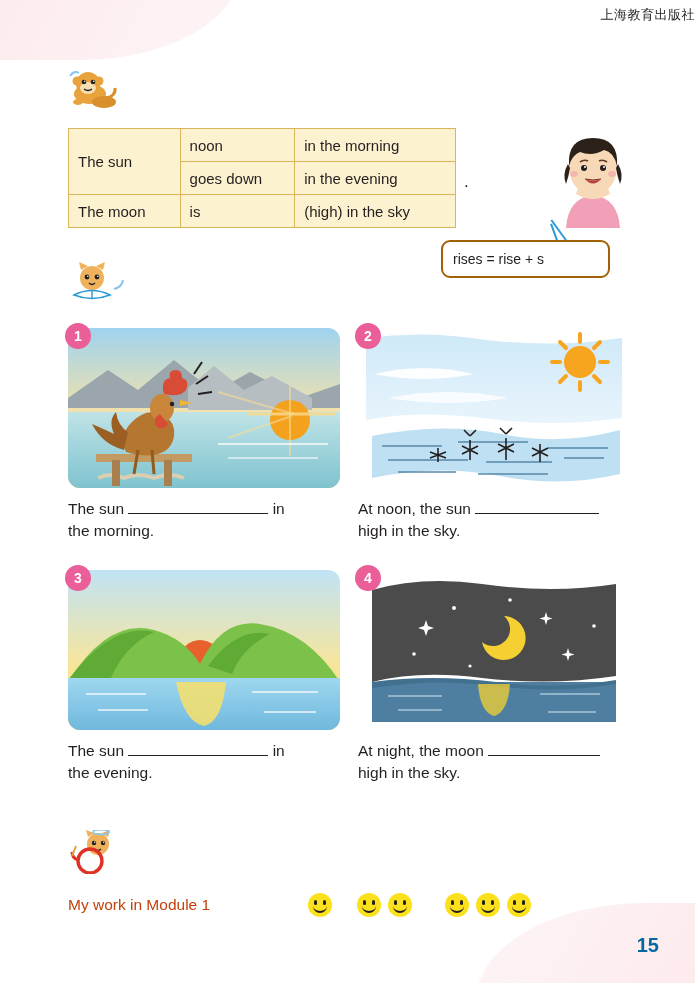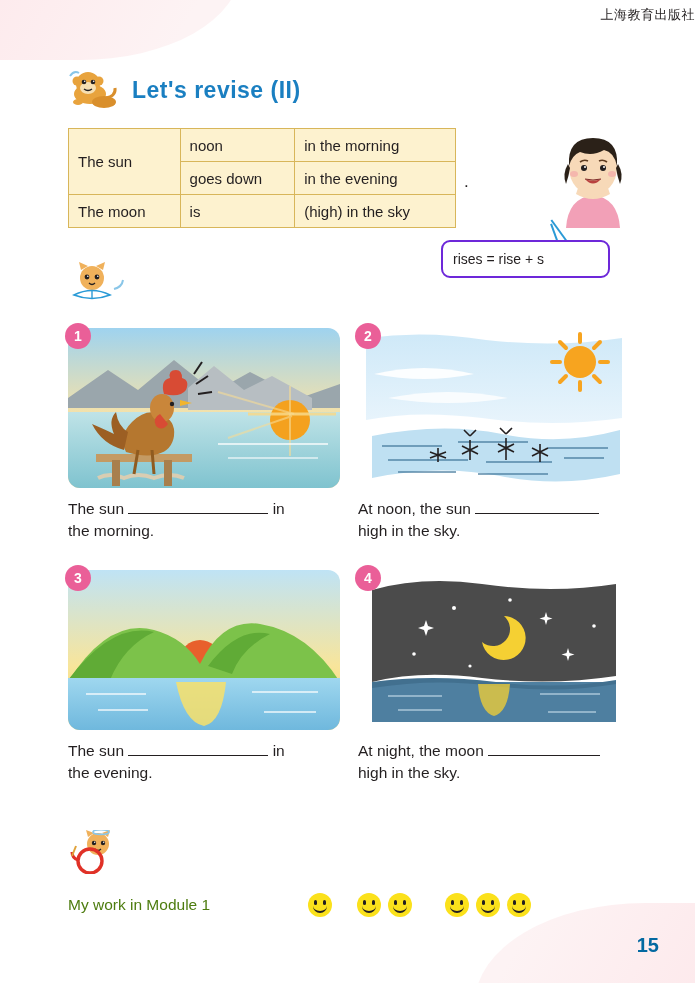--- a/index.html
+++ b/index.html
@@ -154,21 +154,21 @@
     font-size: 17px;
     color: #231f20;
   }
 
   
   .bubble {
     position: absolute;
     left: 441px;
     top: 240px;
     width: 145px;
-    border: 2px solid #6d28d9;
+    border: 2px solid #a16207;
     border-radius: 9px;
     background: #ffffff;
     padding: 7px 10px;
     font-size: 14px;
     color: #231f20;
     line-height: 1.45;
   }
   .bubble-tail {
     position: absolute;
     left: 575px;
@@ -243,21 +243,21 @@
   .tac-row {
     position: absolute;
     left: 68px;
     top: 893px;
     width: 560px;
     display: flex;
     align-items: center;
   }
   .tac-label {
     font-size: 15.5px;
-    color: #4d7c0f;
+    color: #c2410c;
     width: 240px;
   }
   .smiley-group { display: flex; align-items: center; }
   .smiley {
     width: 24px;
     height: 24px;
     border-radius: 50%;
     background: #fbe11b;
     position: relative;
     margin-right: 7px;
@@ -320,21 +320,20 @@
       <circle cx="16" cy="14" r="2.3" fill="#231f20"></circle>
       <circle cx="25" cy="14" r="2.3" fill="#231f20"></circle>
       <circle cx="16.7" cy="13.3" r=".8" fill="#fff"></circle>
       <circle cx="25.7" cy="13.3" r=".8" fill="#fff"></circle>
       <path d="M16 21 q4 3 8 0" stroke="#231f20" stroke-width="1.3" fill="none"></path>
       <path d="M38 30 q10 -2 9 -10" stroke="#d98f2c" stroke-width="3" fill="none"></path>
       <ellipse cx="10" cy="34" rx="5" ry="3" fill="#e8a33d"></ellipse>
       <path d="M2 8 q4 -6 9 -3" stroke="#8ac6e8" stroke-width="2" fill="none"></path>
     </svg>
   </div>
-  <span class="sec-title blue">Let's  revise (II)</span>
 </div>
 
 <table class="revise-table">
   <tbody>
       <tr>
     <td class="c0 cell-rowspan" rowspan="2">The sun</td>
     <td class="c1">noon</td>
     <td class="c2">in the morning</td>
   </tr>
   <tr>

